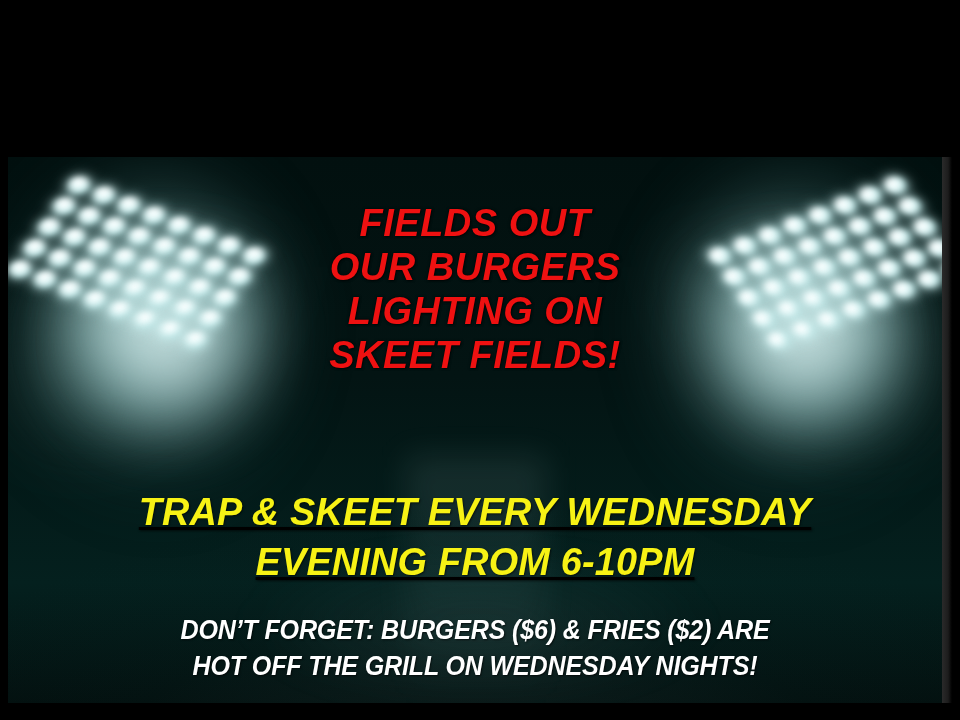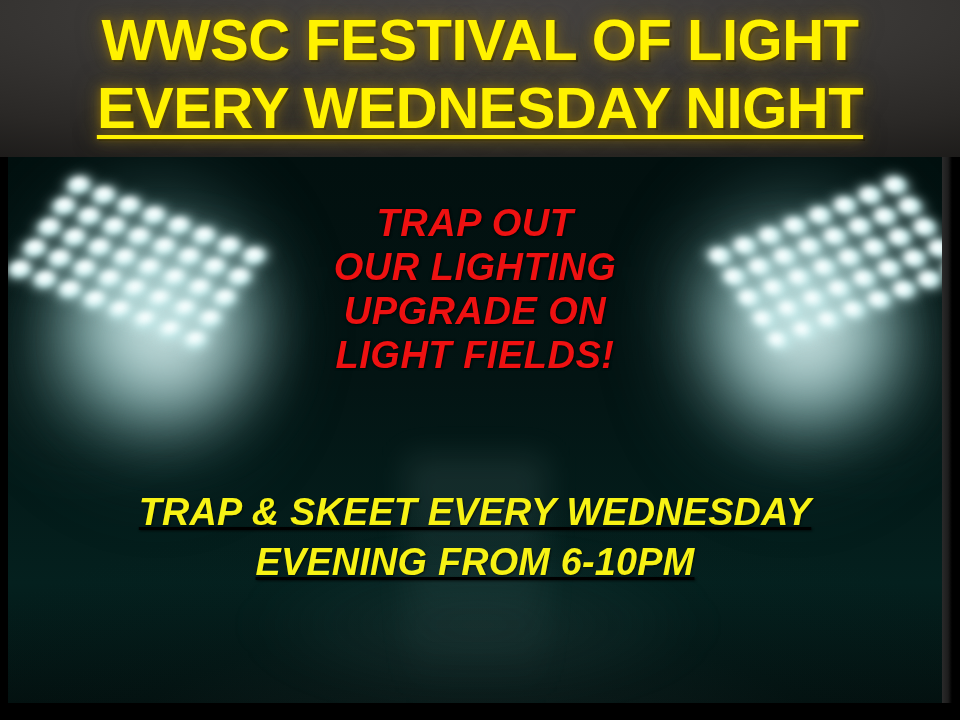--- a/index.html
+++ b/index.html
@@ -272,26 +272,20 @@
     letter-spacing: -0.2px;
     transform: scaleX(0.93);
     text-shadow: 1px 1px 2px rgba(0,0,0,0.65);
   }
 </style>
 </head>
 <body>
 
 <div id="poster">
 
-  <div class="header-band">
-    <div class="header-inner">
-      <span class="hdr-line">WWSC FESTIVAL OF LIGHT</span>
-      <span class="hdr-line underlined">EVERY WEDNESDAY NIGHT</span>
-    </div>
-  </div>
 
   <div class="stage">
 
     <div class="flood left">
       <div class="halo"></div>
       <div class="beam"></div>
       <div class="core-glow"></div>
       <div class="lamp-grid">
         <div class="lamp"></div>
           <div class="lamp"></div>
@@ -381,31 +375,35 @@
           <div class="lamp"></div>
           <div class="lamp"></div>
           <div class="lamp"></div>
       </div>
     </div>
 
     <div class="bottom-sheen"></div>
     <div class="center-shaft"></div>
 
     <div class="txt red-block">
-      <span class="rl">TRAP OUT</span>
-      <span class="rl">OUR LIGHTING</span>
-      <span class="rl">UPGRADE ON</span>
-      <span class="rl">LIGHT FIELDS!</span>
+      <span class="rl">FIELDS OUT</span>
+      <span class="rl">OUR BURGERS</span>
+      <span class="rl">LIGHTING ON</span>
+      <span class="rl">SKEET FIELDS!</span>
     </div>
 
     <div class="txt yellow-block">
       <span class="yl">TRAP &amp; SKEET EVERY WEDNESDAY</span>
       <span class="yl">EVENING FROM 6-10PM</span>
     </div>
 
+    <div class="txt white-block">
+      <span class="wl">DON’T FORGET: BURGERS ($6) &amp; FRIES ($2) ARE</span>
+      <span class="wl">HOT OFF THE GRILL ON WEDNESDAY NIGHTS!</span>
+    </div>
 
   </div>
 
   <div class="stage-edge-left"></div>
   <div class="stage-edge-right"></div>
   <div class="stage-edge-bottom"></div>
 
 </div>
 
 </body></html>

